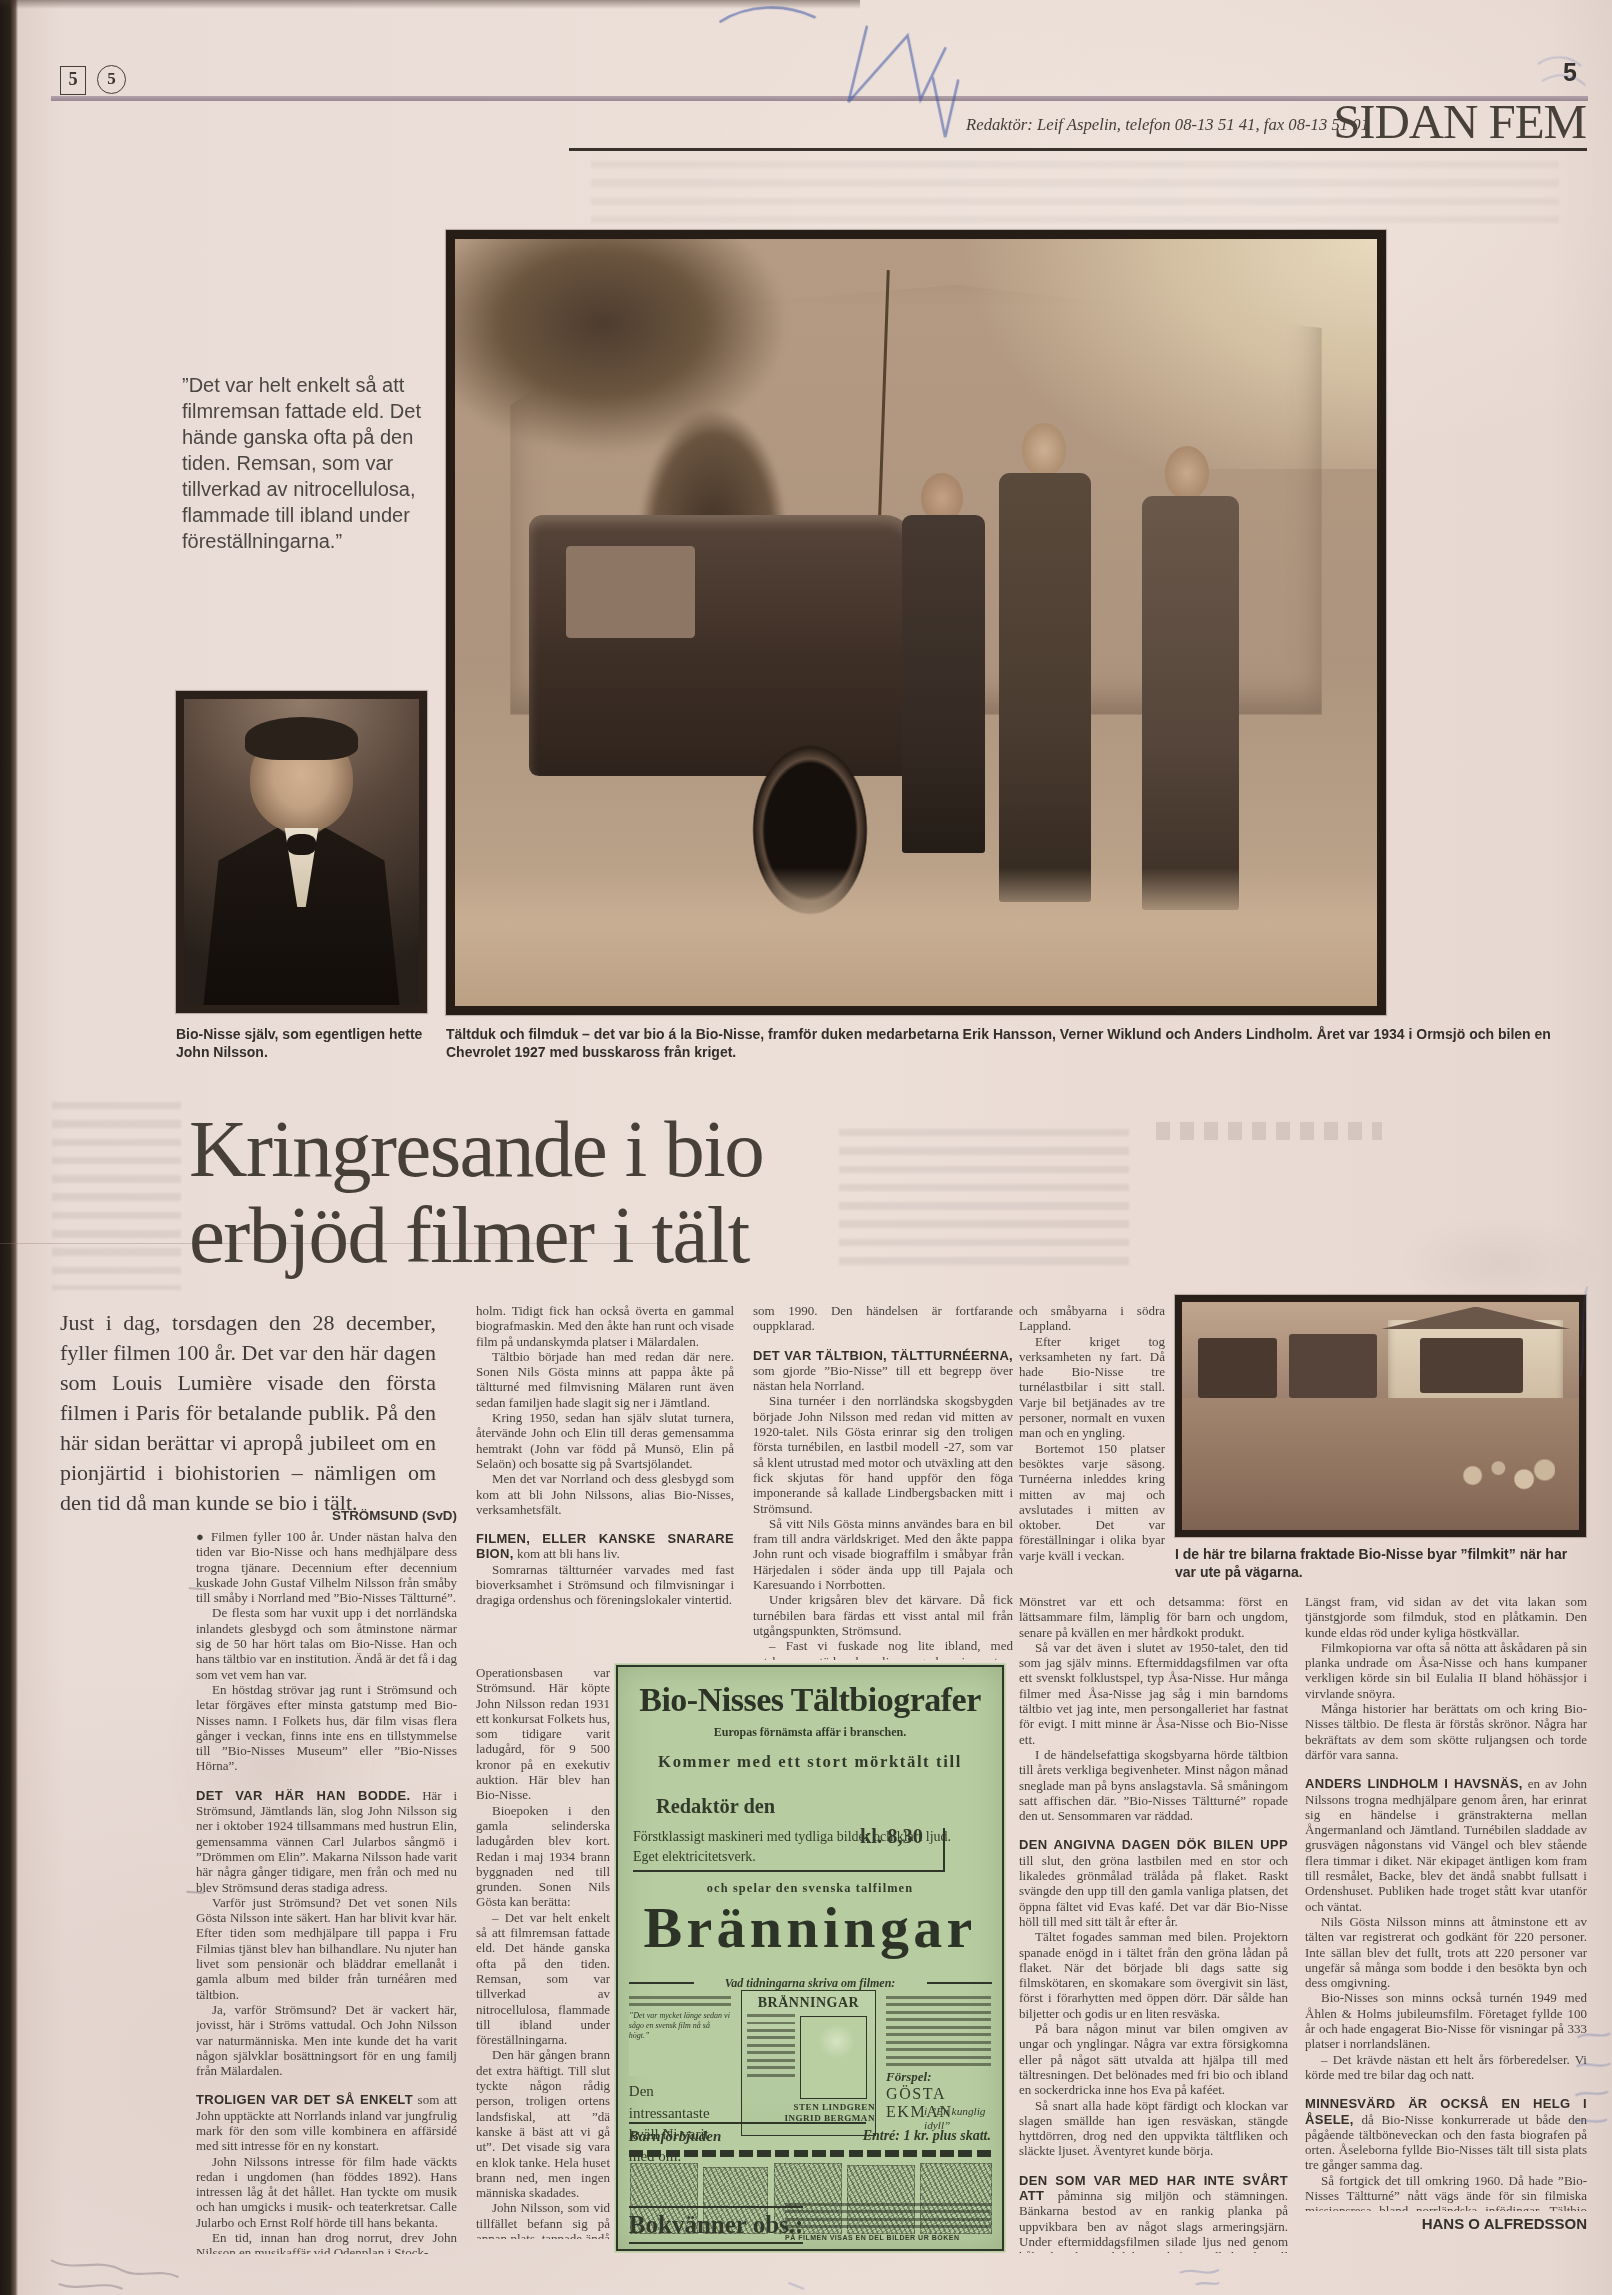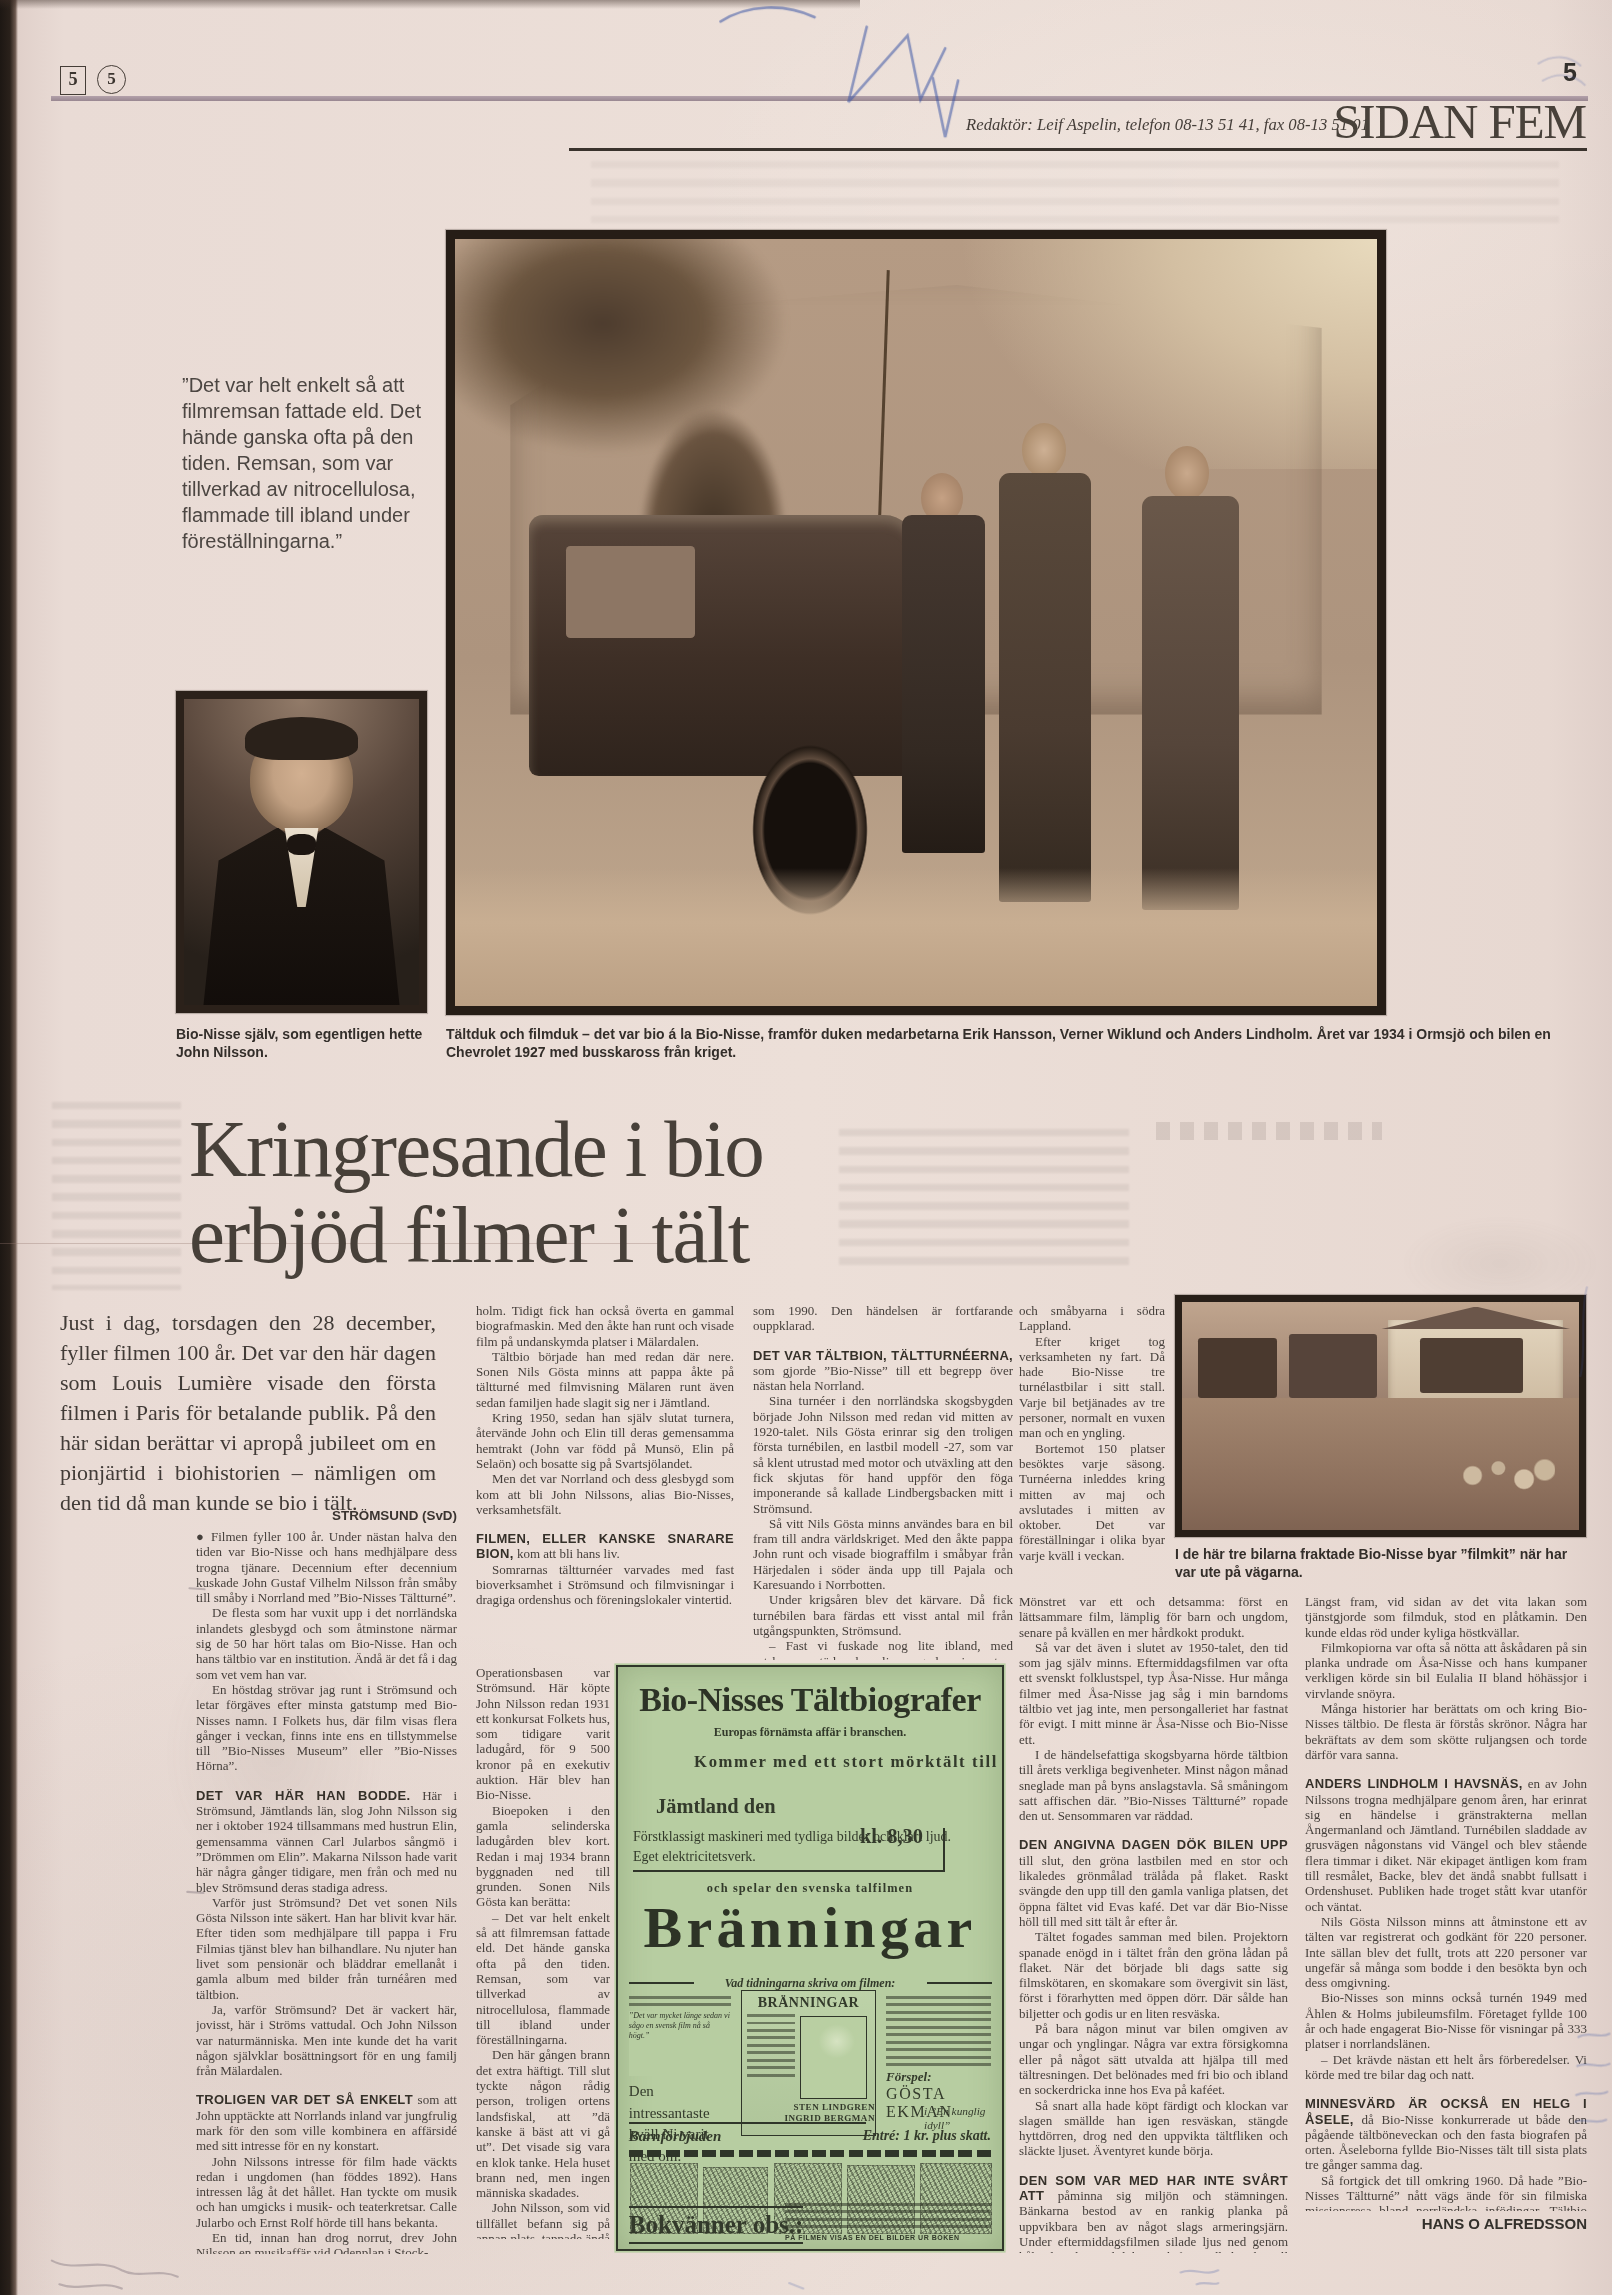--- a/index.html
+++ b/index.html
@@ -48,21 +48,21 @@
   .bodycol p{margin:0;text-indent:16px;}
   .bodycol p:first-child{text-indent:0;}
   .bodycol p.has-lede{text-indent:0;margin-top:14px;}
   .bodycol strong{font:700 13px/15.3px "Liberation Sans",sans-serif;letter-spacing:0.3px;color:#353029;}
   #byline{font:700 15px/17px "Liberation Sans",sans-serif;color:#33302b;text-align:right;}
   
   #ad{background:#b7cda1;border:2.7px solid #2f3529;box-shadow:0 0 0 1.6px #b7cda1, inset 0 0 32px rgba(70,90,50,.25);color:#333a2b;}
   #ad .c{position:absolute;}
   #ad-title{font:700 34px/38px "Liberation Serif",serif;letter-spacing:-0.5px;width:100%;text-align:center;color:#2d3326;}
   #ad-subtitle{font:700 12px/14px "Liberation Serif",serif;width:100%;text-align:center;}
-  #ad-mork{font:700 16.7px/19.4px "Liberation Serif",serif;letter-spacing:1.6px;width:100%;text-align:center;padding-left:36px;}
+  #ad-mork{font:700 16.7px/19.4px "Liberation Serif",serif;letter-spacing:1.6px;width:100%;text-align:center;}
   .ad-daytime{font:700 20.4px/22.6px "Liberation Serif",serif;}
   .ad-feature{font:400 14px/18.3px "Liberation Serif",serif;}
   #ad-plays{font:700 12.4px/14px "Liberation Serif",serif;letter-spacing:1.1px;width:100%;text-align:center;}
   #ad-film-title{font:700 58px/60px "Liberation Serif",serif;letter-spacing:4.3px;width:100%;text-align:center;color:#2d3326;}
   #ad-reviews-header{font:italic 700 12px/14px "Liberation Serif",serif;width:100%;text-align:center;}
   .tinylines{background:repeating-linear-gradient(180deg, rgba(45,51,37,.55) 0 2.7px, transparent 2.7px 7.5px);}
   .adrule{background:#2f3529;}
   .addash{background:repeating-linear-gradient(90deg,#2f3529 0 14px, transparent 14px 18.3px);}
   #ad-claim{font:400 15px/21.5px "Liberation Serif",serif;}
   #ad-poster{border:1.6px solid #2f3529;background:linear-gradient(180deg,#bdd2a8,#afc59a);}
@@ -233,21 +233,21 @@
       <p class="has-lede"><strong>MINNESVÄRD ÄR OCKSÅ EN HELG I ÅSELE,</strong> då Bio-Nisse konkurrerade ut både den pågående tältböneveckan och den fasta biografen på orten. Åseleborna fyllde Bio-Nisses tält till sista plats tre gånger samma dag.</p>
       <p>Så fortgick det till omkring 1960. Då hade ”Bio-Nisses Tältturné” nått vägs ände för sin filmiska missionsresa bland norrländska infödingar. Tältbio hade börjat stavas tv och den nya tidens äventyr bland kor och höstackar utspelades i den amerikanska västern.</p>
     </div>
   <div class="abs" id="byline" style="left:1305px;top:2215px;width:282px;">HANS O ALFREDSSON</div>
 
   <div class="abs" id="ad" style="left:616px;top:1665px;width:384px;height:582px;">
     <div class="c" id="ad-title" style="top:14px;">Bio-Nisses Tältbiografer</div>
     <div class="c" id="ad-subtitle" style="top:58px;">Europas förnämsta affär i branschen.</div>
     <div class="c" id="ad-mork" style="top:85px;">Kommer med ett stort mörktält till</div>
 
-    <div class="c ad-daytime" style="left:38px;top:128px;">Jämtland den</div>
+    <div class="c ad-daytime" style="left:38px;top:128px;">Redaktör den</div>
     <div class="c ad-daytime" style="left:242px;top:128px;margin-top:30px;">kl. 8,30</div>
 
     <div class="c ad-feature" style="left:15px;top:161px;width:323px;">Förstklassigt maskineri med tydliga bilder och klart ljud.</div>
     <div class="c ad-feature" style="left:15px;top:181px;width:215px;">Eget elektricitetsverk.</div>
     <div class="c adrule" style="left:15px;top:203px;width:312px;height:2.2px;"></div>
     <div class="c adrule" style="left:325px;top:161px;width:2.2px;height:44px;"></div>
 
     <div class="c" id="ad-plays" style="top:214px;">och spelar den svenska talfilmen</div>
     <div class="c" id="ad-film-title" style="top:231px;">Bränningar</div>
 

